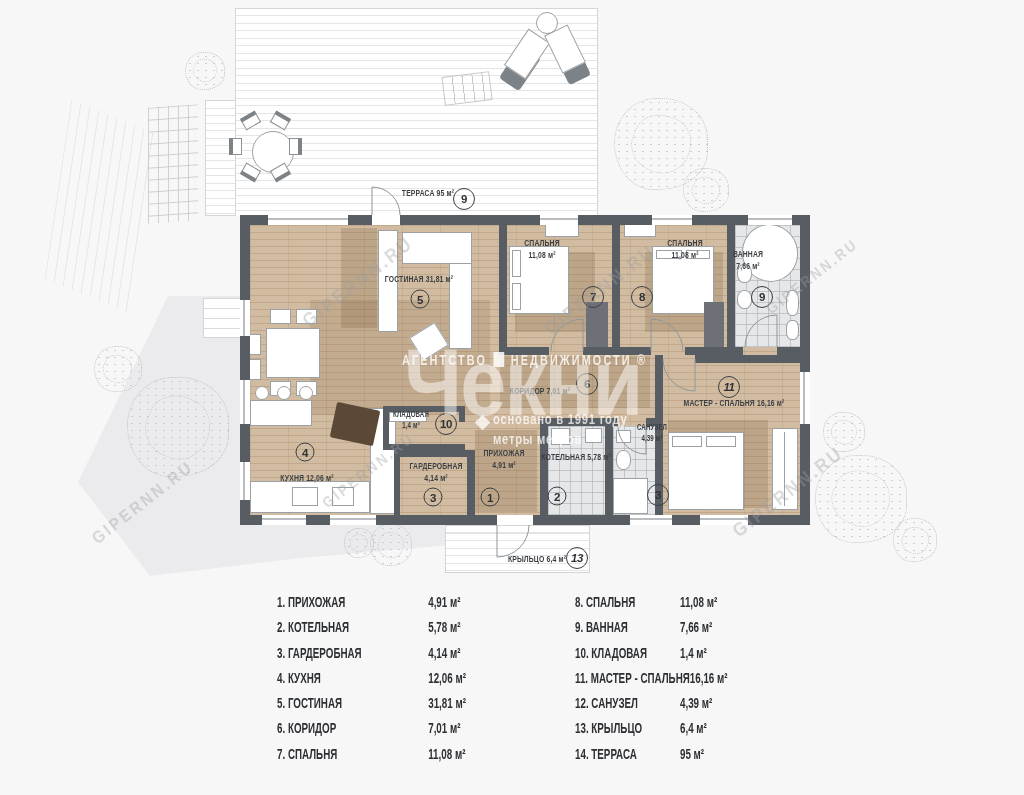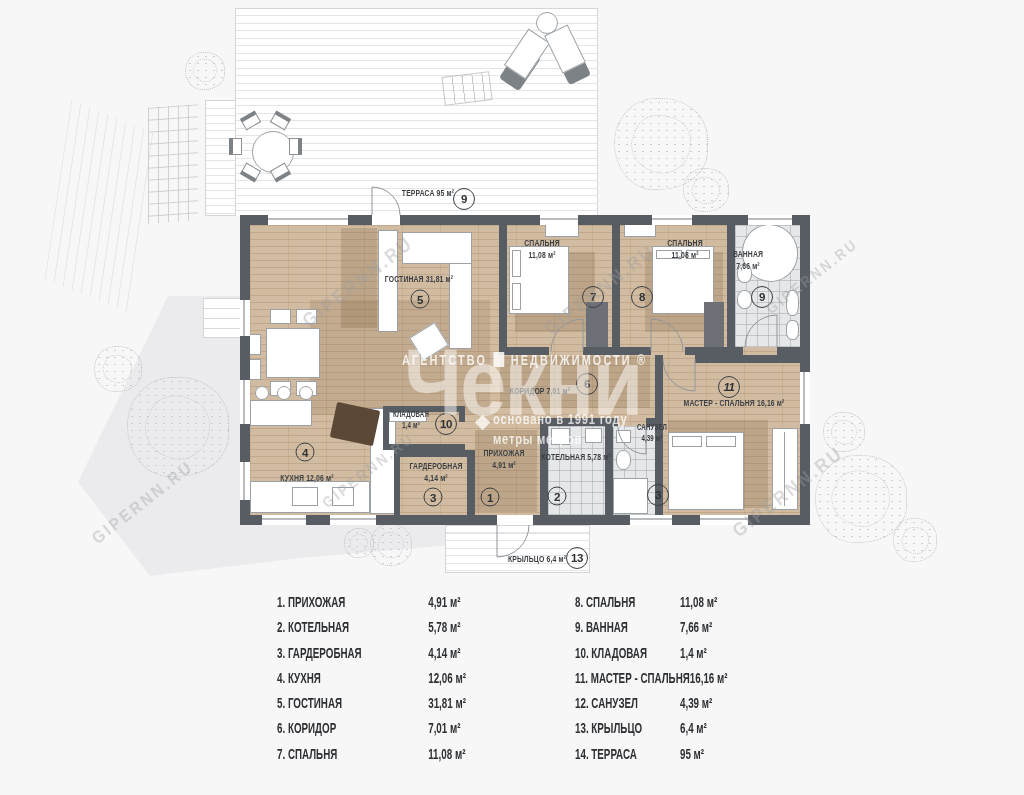--- a/index.html
+++ b/index.html
@@ -236,21 +236,21 @@
   <div class="rnum" style="left:642px;top:297px;width:22px;height:22px;">8</div>
   <div class="rlabel" style="left:748px;top:260px;">ВАННАЯ
 7,66 м²</div>
   <div class="rnum" style="left:762px;top:297px;width:22px;height:22px;">9</div>
   <div class="rlabel" style="left:734px;top:403px;">МАСТЕР - СПАЛЬНЯ 16,16 м²</div>
   <div class="rnum" style="left:729px;top:387px;width:22px;height:22px;font-style:italic;">11</div>
   <div class="rlabel" style="left:652px;top:433px;font-size:8.5px;">САНУЗЕЛ
 4,39 м²</div>
   <div class="rnum" style="left:658px;top:495px;width:22px;height:22px;">3</div>
   <div class="rlabel" style="left:537px;top:559px;z-index:30;">КРЫЛЬЦО 6,4 м²</div>
-  <div class="rnum" style="left:577px;top:558px;width:22px;height:22px;">13</div>
+  <div class="rnum" style="left:577px;top:558px;width:22px;height:22px;font-style:italic;">13</div>
 
   <div class="wm" style="left:143px;top:503px;font-size:17px;">GIPERNN.RU</div>
   <div class="wm" style="left:358px;top:282px;">GIPERNN.RU</div>
   <div class="wm" style="left:600px;top:290px;">GIPERNN.RU</div>
   <div class="wm" style="left:788px;top:492px;">GIPERNN.RU</div>
   <div class="wm" style="left:812px;top:276px;font-size:15px;">GIPERNN.RU</div>
   <div class="wm" style="left:368px;top:470px;font-size:15px;">GIPERNN.RU</div>
 
   <div class="aglogo">Чекни</div>
   <div class="agrow">

